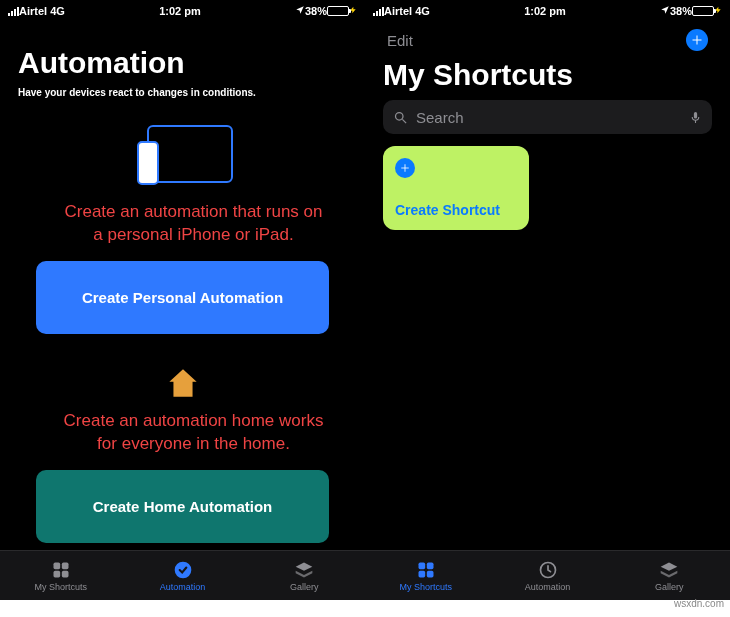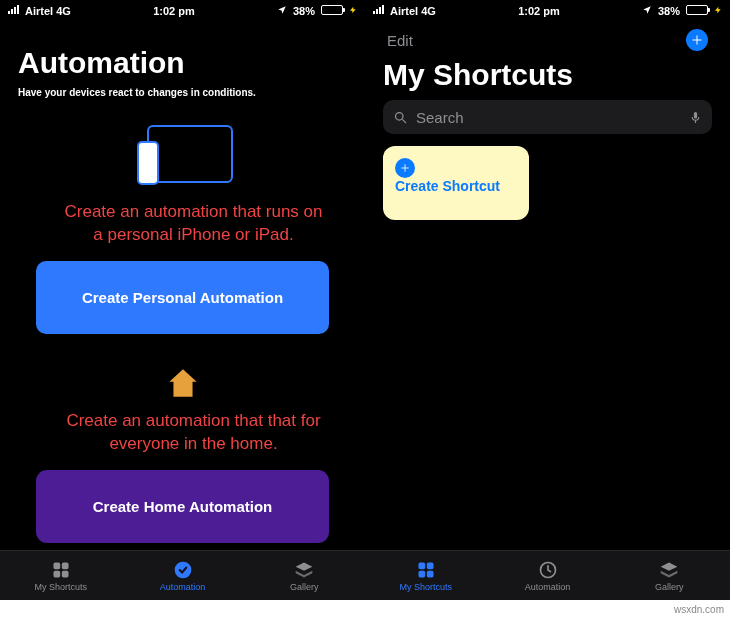--- a/index.html
+++ b/index.html
@@ -29,21 +29,21 @@
   
   .status-bar {
     height: 20px;
     display: flex;
     align-items: center;
     justify-content: space-between;
     padding: 2px 8px 0 8px;
     font-size: 11px;
     font-weight: 600;
   }
-  .status-left, .status-right { display: flex; align-items: flex-start; gap: 6px; }
+  .status-left, .status-right { display: flex; align-items: center; gap: 0; }
   .signal-bars { display: flex; align-items: flex-end; gap: 1px; }
   .signal-bars span { width: 2px; background: #fff; display: inline-block; }
   .signal-bars span:nth-child(1){height:3px;}
   .signal-bars span:nth-child(2){height:5px;}
   .signal-bars span:nth-child(3){height:7px;}
   .signal-bars span:nth-child(4){height:9px;}
   .battery {
     width: 22px; height: 10px; border: 1px solid #fff; border-radius: 2px;
     position: relative; display: inline-block;
   }
@@ -82,21 +82,21 @@
     border: 2px solid #2f79ff; border-radius: 5px; background: #fff;
   }
   .section-desc {
     font-size: 17px; color: #ef4444; margin-bottom: 14px; line-height: 1.35; margin-left: 22px;
   }
   .btn {
     width: 100%; padding: 28px 0; border: none; border-radius: 10px;
     font-size: 15px; font-weight: 600; color: #fff; cursor: pointer;
   }
   .btn-blue { background: #2f79ff; }
-  .btn-orange { background: #4c1d95; border-radius: 11px; }
+  .btn-orange { background: #0f766e; }
   .home-icon {
     width: 34px; height: 30px; margin: 34px auto 12px auto;
   }
 
   
   .nav-row {
     display: flex; justify-content: space-between; align-items: center;
     height: 28px; padding: 0 4px; gap: 20px;
   }
   .edit-link { color: #8e8e93; font-size: 15px; }
@@ -110,22 +110,22 @@
     margin: 8px 0 12px 0; background: #1c1c1e; border-radius: 10px;
     height: 34px; display: flex; align-items: center; padding: 0 10px; gap: 8px;
   }
   .search-field input {
     flex: 1; background: transparent; border: none; outline: none;
     color: #8e8e93; font-size: 15px;
   }
   .search-field input::placeholder { color: #8e8e93; }
   .mic-icon, .search-icon { fill: #8e8e93; }
   .shortcut-card {
-    width: 146px; height: 74px; background: #fef9c3; border-radius: 12px;
-    padding: 12px; display: flex; flex-direction: column; 
+    width: 146px; height: 84px; background: #bef264; border-radius: 12px;
+    padding: 12px; display: flex; flex-direction: column; justify-content: space-between;
     cursor: pointer;
   }
   .card-plus {
     width: 20px; height: 20px; border-radius: 50%; background: #0a7aff;
     color: #fff; display: flex; align-items: center; justify-content: center;
     font-size: 16px; font-weight: 700;
   }
   .card-label { color: #0a7aff; font-size: 14px; font-weight: 600; }
 
   
@@ -135,21 +135,21 @@
   }
   .tab {
     flex: 1; display: flex; flex-direction: column; align-items: center;
     justify-content: center; gap: 2px; cursor: pointer;
     color: #8e8e93; font-size: 9px;
   }
   .tab.active { color: #2f79ff; }
   .tab svg { width: 22px; height: 20px; }
 
   .watermark {
-    position: absolute; right: 6px; bottom: 2px; font-size: 10px; color: #888;
+    position: absolute; right: 6px; bottom: 8px; font-size: 10px; color: #888;
   }
 </style>
 </head>
 <body>
 
 <div class="screens">
 
   <div class="screen">
     <div class="status-bar">
       <div class="status-left">
@@ -190,21 +190,21 @@
         <div class="section-desc">Create an automation that runs on a personal iPhone or iPad.</div>
         <button class="btn btn-blue">Create Personal Automation</button>
       </div>
 
       <div class="section">
         <div class="home-icon">
           <svg viewBox="0 0 24 22" width="34" height="30">
               <path fill="#e6a03c" d="M12 1L2 10h3v11h14V10h3z"></path>
             </svg>
         </div>
-        <div class="section-desc">Create an automation that that for everyone in the home.</div>
+        <div class="section-desc">Create an automation home works for everyone in the home.</div>
         <button class="btn btn-orange">Create Home Automation</button>
       </div>
     </div>
 
     <div class="tabbar">
       <div class="tab">
         <svg viewBox="0 0 24 24">
             <rect x="3" y="3" width="8" height="8" rx="2" fill="currentColor"></rect>
             <rect x="13" y="3" width="8" height="8" rx="2" fill="currentColor"></rect>
             <rect x="3" y="13" width="8" height="8" rx="2" fill="currentColor"></rect>

